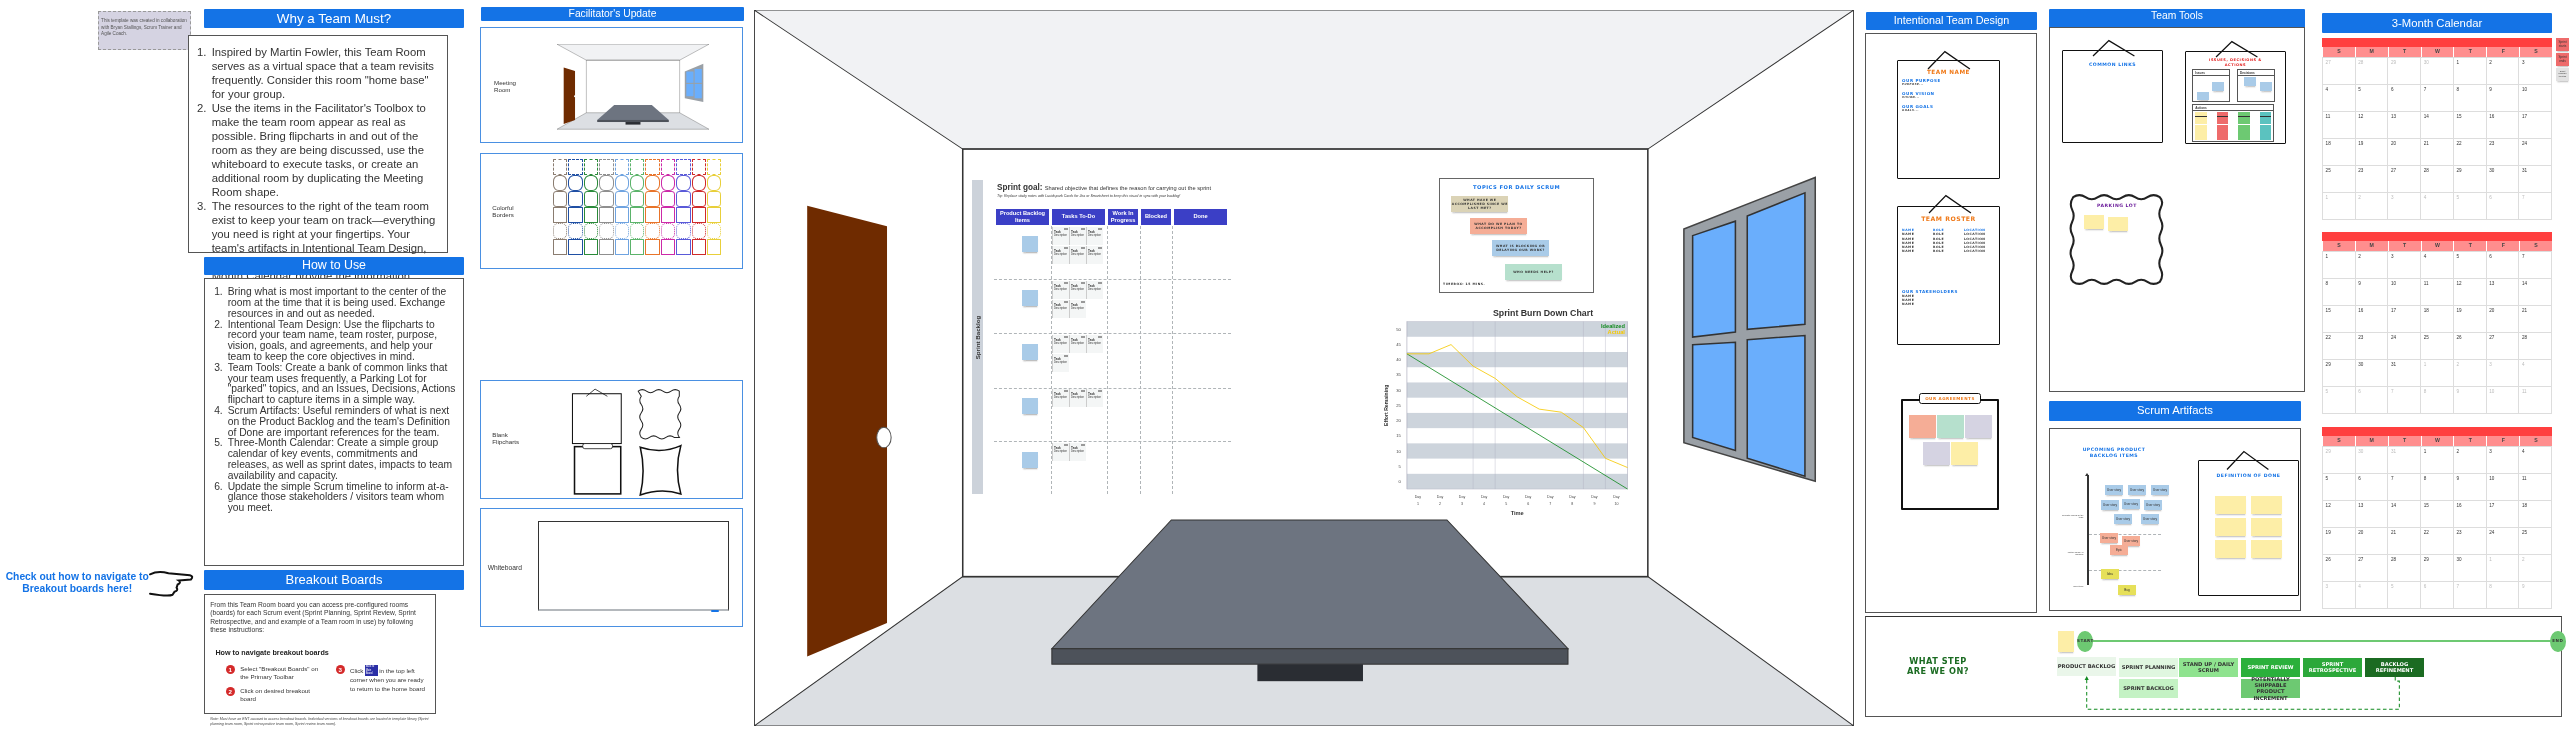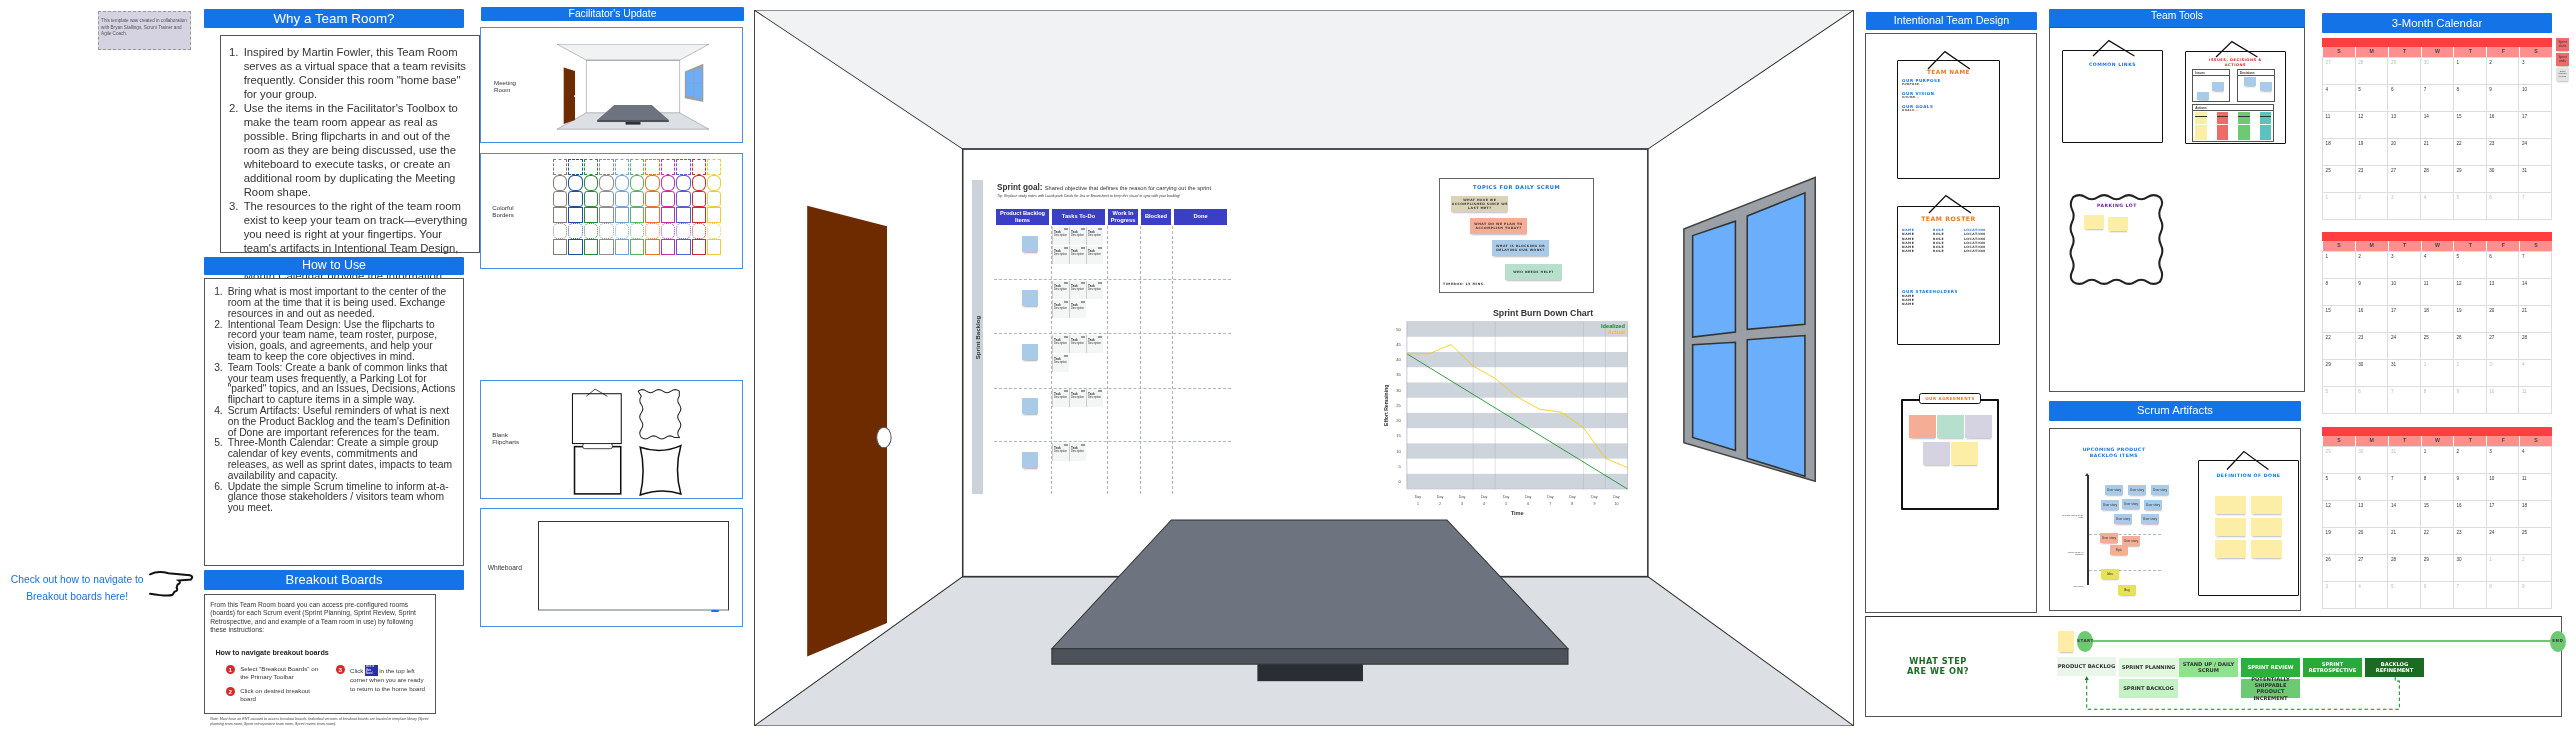--- a/index.html
+++ b/index.html
@@ -33,23 +33,23 @@
   .tl-step{position:absolute;height:18.6px;display:flex;align-items:center;justify-content:center;font-size:5.2px;font-family:"DejaVu Sans",sans-serif;font-weight:bold;color:#333;text-align:center;line-height:6.2px;}
 </style>
 </head>
 <body>
 
 <div class="abs" style="left:98px;top:11.3px;width:93px;height:39px;background:#d5d3e2;border:0.5px dashed #999;padding:6.2px 2.1px;font-size:4.6px;line-height:6.2px;color:#555;">
   <span>This template was created in collaboration with Bryan Stallings, Scrum Trainer and Agile Coach.</span>
 </div>
 
 <div class="hdr" style="left:204px;top:8.8px;width:260px;height:19.6px;font-size:13.4px;line-height:19.6px;">
-  <span>Why a Team Room?</span>
-</div>
-<div class="box" style="left:220px;top:35px;width:260px;height:218px;padding:8.8px 6.2px 5.2px 0;">
+  <span>Why a Team Must?</span>
+</div>
+<div class="box" style="left:188px;top:35px;width:260px;height:218px;padding:8.8px 6.2px 5.2px 0;">
   <ol class="steps">
     <li>Inspired by Martin Fowler, this Team Room serves as a virtual space that a team revisits frequently. Consider this room  "home base" for your group.</li>
     <li>Use the items in the Facilitator's Toolbox to make the team room appear as real as possible. Bring flipcharts in and out of the room as they are being discussed, use the whiteboard to execute tasks, or create an additional room by duplicating the Meeting Room shape.</li>
     <li>The resources to the right of the team room exist to keep your team on track—everything you need is right at your fingertips. Your team's artifacts in Intentional Team Design, Team Tools, Scrum Artifacts, and the Three Month Calendar provide the information needed to stay focused (Tip: try inserting a timeline from the Primary Toolbar!).</li>
   </ol>
 </div>
 
 <div class="hdr" style="left:204px;top:257px;width:260px;height:17.5px;font-size:12.4px;line-height:17.5px;">
   <span>How to Use</span>
 </div>
@@ -57,21 +57,21 @@
   <ol class="steps" style="line-height:10.8px;font-size:10.3px;">
     <li>Bring what is most important to the center of the room at the time that it is being used. Exchange resources in and out as needed.</li>
     <li>Intentional Team Design: Use the flipcharts to record your team name, team roster, purpose, vision, goals, and agreements, and help your team to keep the core objectives in mind.</li>
     <li>Team Tools: Create a bank of common links that your team uses frequently, a Parking Lot for "parked" topics, and an Issues, Decisions, Actions flipchart to capture items in a simple way.</li>
     <li>Scrum Artifacts: Useful reminders of what is next on the Product Backlog and the team's Definition of Done are important references for the team.</li>
     <li>Three-Month Calendar: Create a simple group calendar of key events, commitments and releases, as well as sprint dates, impacts to team availability and capacity.</li>
     <li>Update the simple Scrum timeline to inform at-a-glance those stakeholders / visitors team whom you meet.</li>
   </ol>
 </div>
 
-<div class="abs" style="left:5.2px;top:571px;width:144px;text-align:center;color:#1473e6;font-weight:normal;font-size:10.3px;line-height:17px;">
+<div class="abs" style="left:5.2px;top:571px;width:144px;text-align:center;color:#1473e6;font-weight:bold;font-size:10.3px;line-height:12px;">
   <span>Check out how to navigate to Breakout boards here!</span>
 </div>
 <svg class="abs" style="left:148px;top:569px;" width="47" height="29" viewBox="0 0 92 56">
   <path d="M4 10 Q20 2 40 8 L82 12 Q90 14 84 20 L60 22 Q66 26 58 30 L56 36 Q60 42 52 44 L48 50 Q40 54 4 48" fill="none" stroke="#111" stroke-width="4" stroke-linecap="round"></path>
 </svg>
 
 <div class="hdr" style="left:204px;top:570px;width:260px;height:19.6px;font-size:13px;line-height:19.6px;">
   <span>Breakout Boards</span>
 </div>
 <div class="box" style="left:204px;top:594px;width:232px;height:120px;padding:6.2px 5.2px;">

